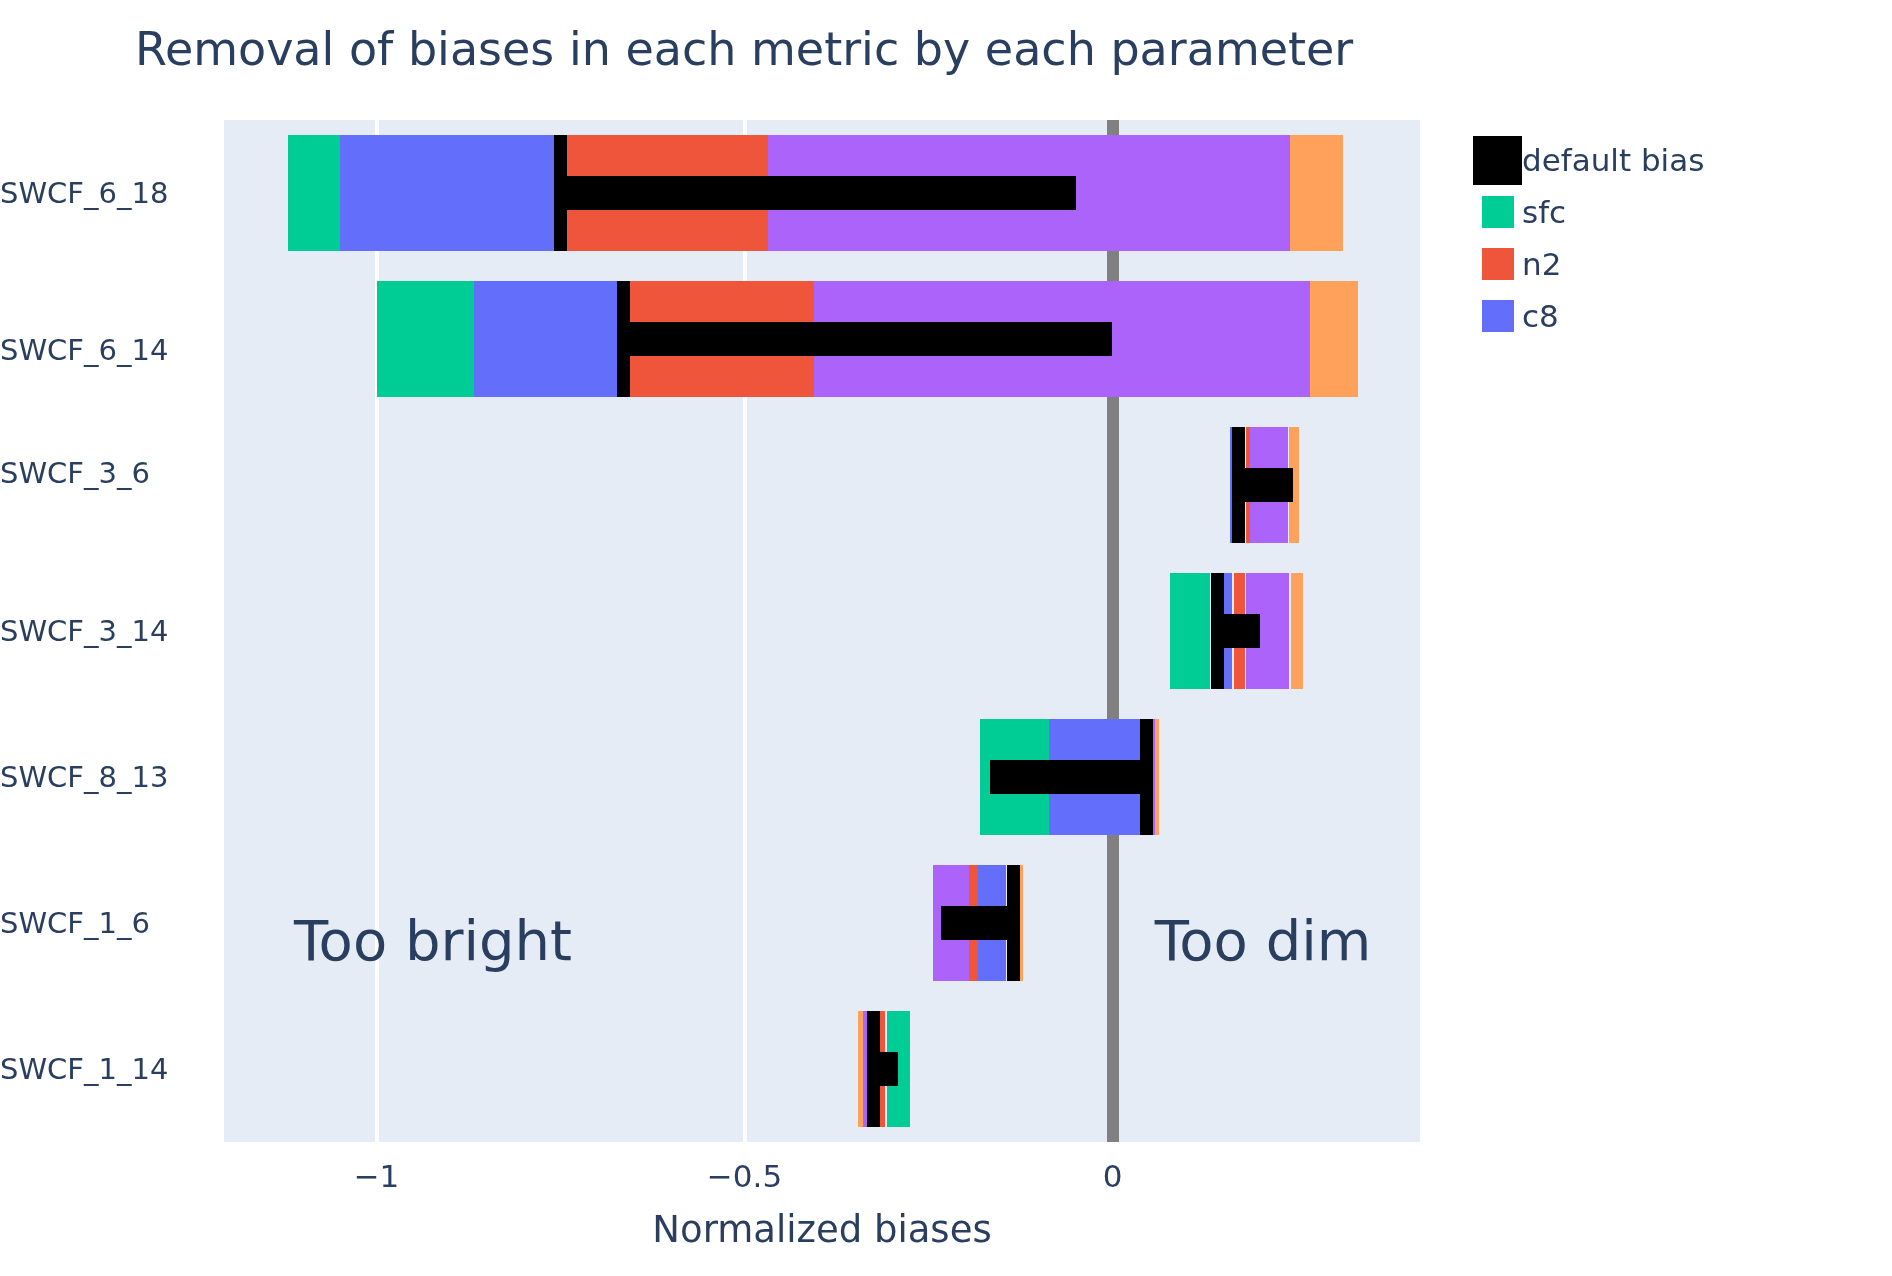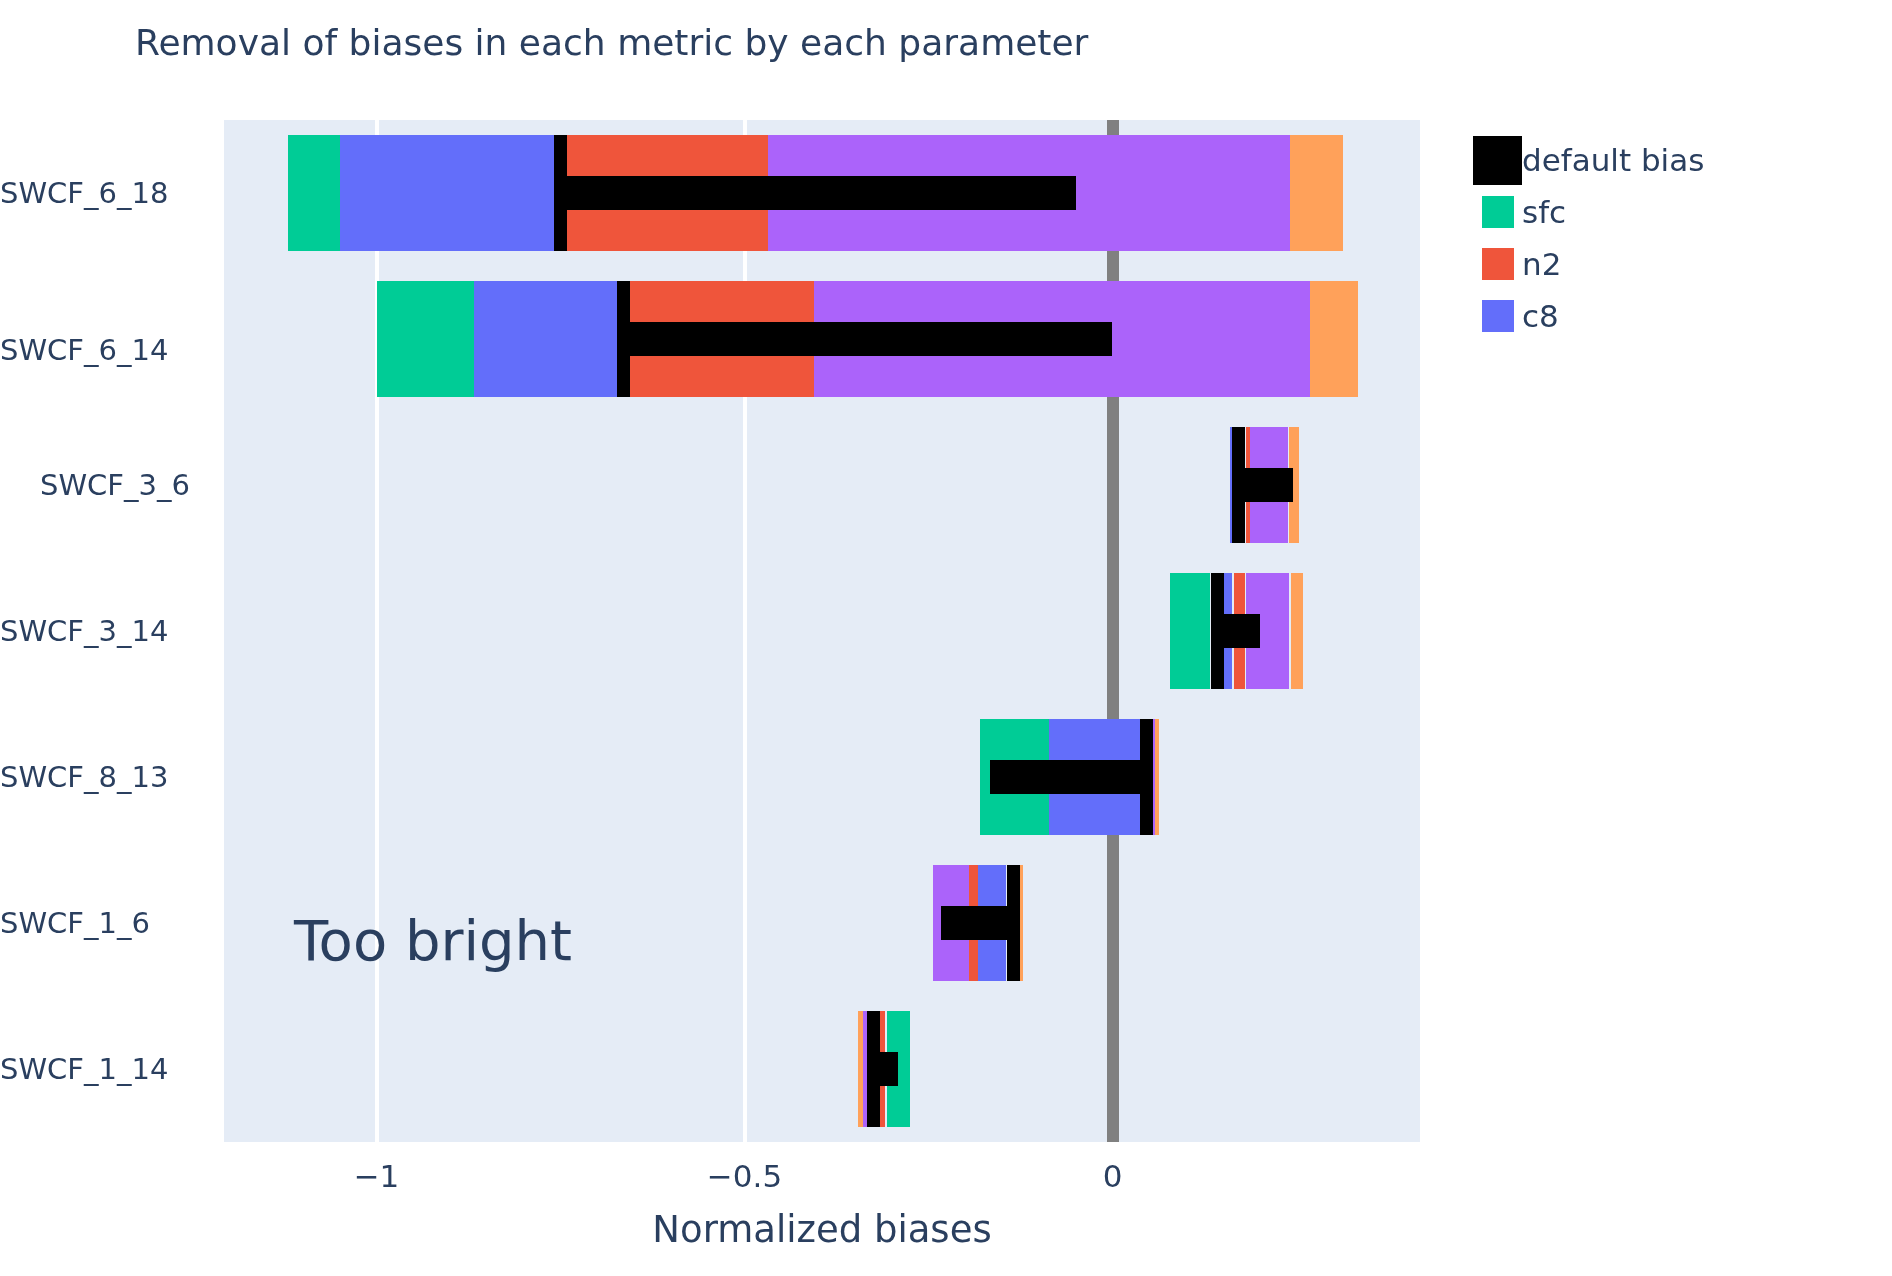--- a/index.html
+++ b/index.html
@@ -5,21 +5,21 @@
   html,body{margin:0;padding:0;background:#ffffff;}
   .fig{
     position:relative;
     width:1892px;height:1276px;
     background:#ffffff;
     font-family:"DejaVu Sans", sans-serif;
     overflow:hidden;
   }
   .chart-title{
     position:absolute;left:135px;top:22px;
-    font-size:36px;color:#2a3f5f;white-space:nowrap;text-align:right;
+    font-size:46px;color:#2a3f5f;white-space:nowrap;text-align:right;
   }
   .plot-area{
     position:absolute;left:224px;top:120px;width:1196px;height:1022px;
     background:#e5ecf6;
   }
   .gridline{position:absolute;top:0;width:4px;height:100%;background:#ffffff;}
   .zeroline{position:absolute;top:0;width:12px;height:100%;background:#808080;}
   .bar-seg{position:absolute;}
   .bias-marker{position:absolute;background:#000000;}
   .corr-bar{position:absolute;background:#000000;}
@@ -103,33 +103,34 @@
       <div class="bar-seg" style="left: 638.996px; top: 891px; width: 3.68px; height: 116px; background: rgb(171, 99, 250);"></div>
       <div class="bar-seg" style="left: 655.924px; top: 891px; width: 5.152px; height: 116px; background: rgb(239, 85, 59);"></div>
       <div class="bar-seg" style="left: 662.548px; top: 891px; width: 23.552px; height: 116px; background: rgb(0, 204, 150);"></div>
       <div class="bias-marker" style="left: 642.8px; top: 891px; width: 13px; height: 116px; background: rgb(0, 0, 0);"></div>
       <div class="corr-bar" style="left: 649.3px; top: 932px; width: 25.024px; height: 34px; background: rgb(0, 0, 0);"></div>
     </div>
 
   <div id="ylabels">
       <div class="y-label" style="left: 0px; width: 210px; top: 193px;">SWCF_6_18</div>
       <div class="y-label" style="left: 0px; width: 210px; top: 350px;">SWCF_6_14</div>
-      <div class="y-label" style="left: 0px; width: 210px; top: 485px; padding-left: 40px;">SWCF_3_6</div>
+      <div class="y-label" style="left: 0px; width: 210px; top: 473px;">SWCF_3_6</div>
       <div class="y-label" style="left: 0px; width: 210px; top: 631px;">SWCF_3_14</div>
       <div class="y-label" style="left: 0px; width: 210px; top: 777px;">SWCF_8_13</div>
       <div class="y-label" style="left: 0px; width: 210px; top: 923px;">SWCF_1_6</div>
       <div class="y-label" style="left: 0px; width: 210px; top: 1069px;">SWCF_1_14</div>
     </div>
   <div id="xticks">
       <div class="x-tick" style="left: 376.5px;">−1</div>
       <div class="x-tick" style="left: 744.5px;">−0.5</div>
       <div class="x-tick" style="left: 1112.5px;">0</div>
     </div>
 
   <div class="annotation" style="left:433px;top:940px;">Too bright</div>
+  <div class="annotation" style="left:1263px;top:940px;">Too dim</div>
 
   <div class="x-title">Normalized biases</div>
 
   <div class="legend" id="legend">
       <div class="legend-item">
         <div class="legend-swatch-box">
           <div class="legend-swatch" style="width: 49px; height: 49px; background: rgb(0, 0, 0);"></div>
         </div>
         <div class="legend-label">default bias</div>
       </div>

